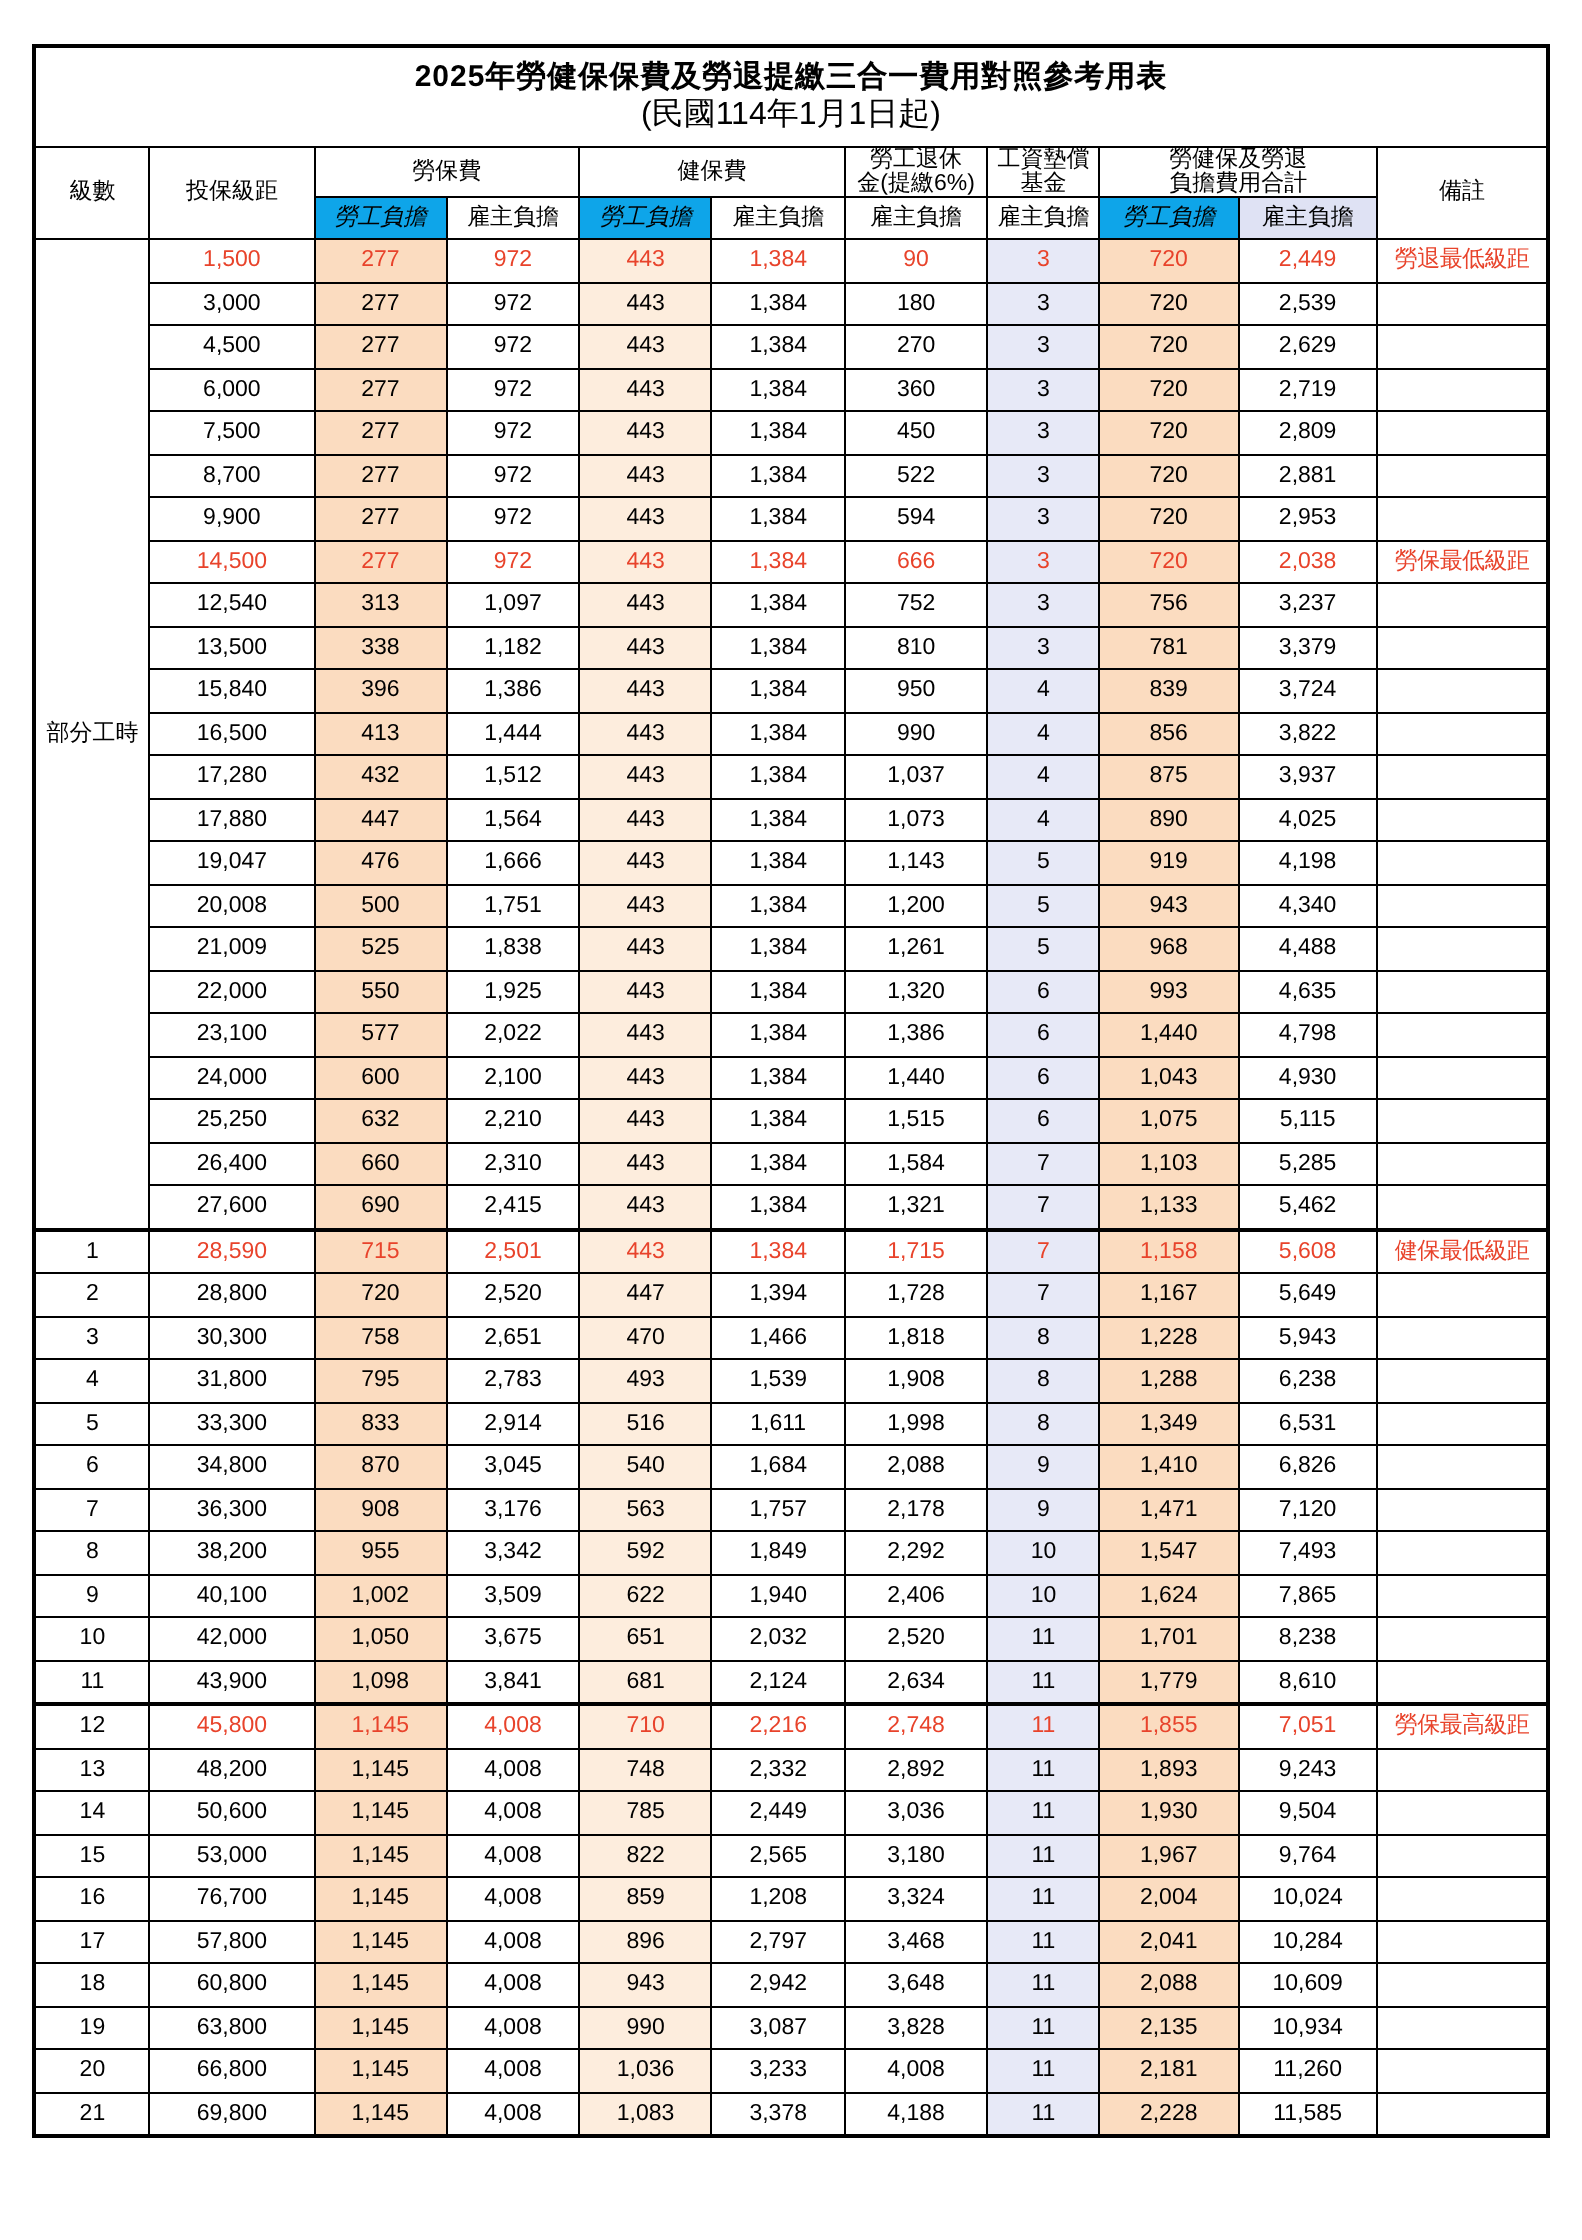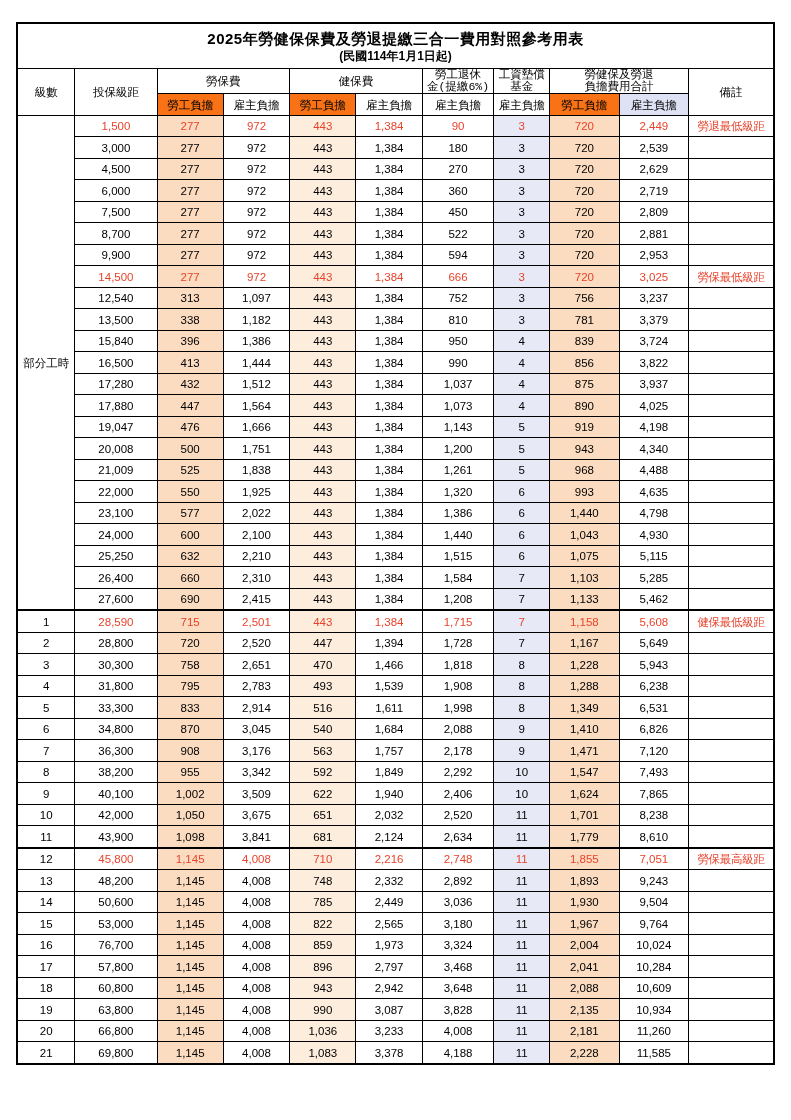--- a/index.html
+++ b/index.html
@@ -33,29 +33,29 @@
   .title-cell{
     border:none !important;
     border-bottom:1px solid #000 !important;
     padding:7px 0 6px 0 !important;
     height:auto !important;
   }
   .title-main{
     font-size:15px;font-weight:bold;letter-spacing:.5px;
   }
   .title-sub{
-    font-size:12px;font-weight:bold;margin-top:3px;
+    font-size:16px;font-weight:normal;margin-top:3px;
   }
   
   .hdr{
     font-size:12px;font-weight:normal;
   }
-  .hdr-small{font-size:10.5px;line-height:1.15;font-family:Liberation Mono, monospace;}
+  .hdr-small{font-size:10.5px;line-height:1.15;}
   .sub-orange{
-    background:#f97316;font-size:10.5px;
+    background:#0ea5e9;font-size:10.5px;font-style:italic;
   }
   .sub-blue{
     background:#dfe2f4;font-size:10.5px;
   }
   .sub-plain{font-size:10.5px;}
   
   .c-orange{background:#fbdcc0;}
   .c-lorange{background:#fdeddd;margin-left:43px;}
   .c-blue{background:#e7e9f7;}
   .c-white{background:#ffffff;}
@@ -216,21 +216,21 @@
         </tr>
         <tr class="red-row">
           <td class="lvl c-white">14,500</td>
           <td class="num c-orange">277</td>
           <td class="num c-white">972</td>
           <td class="num c-lorange">443</td>
           <td class="num c-white">1,384</td>
           <td class="num c-white">666</td>
           <td class="num c-blue">3</td>
           <td class="num c-orange">720</td>
-          <td class="num c-white">3,025</td>
+          <td class="num c-white">2,038</td>
           <td class="note">勞保最低級距</td>
         </tr>
         <tr>
           <td class="lvl c-white">12,540</td>
           <td class="num c-orange">313</td>
           <td class="num c-white">1,097</td>
           <td class="num c-lorange">443</td>
           <td class="num c-white">1,384</td>
           <td class="num c-white">752</td>
           <td class="num c-blue">3</td>
@@ -393,21 +393,21 @@
           <td class="num c-orange">1,103</td>
           <td class="num c-white">5,285</td>
           <td class="note"></td>
         </tr>
         <tr>
           <td class="lvl c-white">27,600</td>
           <td class="num c-orange">690</td>
           <td class="num c-white">2,415</td>
           <td class="num c-lorange">443</td>
           <td class="num c-white">1,384</td>
-          <td class="num c-white">1,208</td>
+          <td class="num c-white">1,321</td>
           <td class="num c-blue">7</td>
           <td class="num c-orange">1,133</td>
           <td class="num c-white">5,462</td>
           <td class="note"></td>
         </tr>
         <tr class="red-row thick-top">
           <td class="grade">1</td>
           <td class="lvl c-white">28,590</td>
           <td class="num c-orange">715</td>
           <td class="num c-white">2,501</td>
@@ -600,21 +600,21 @@
           <td class="num c-orange">1,967</td>
           <td class="num c-white">9,764</td>
           <td class="note"></td>
         </tr>
         <tr>
           <td class="grade">16</td>
           <td class="lvl c-white">76,700</td>
           <td class="num c-orange">1,145</td>
           <td class="num c-white">4,008</td>
           <td class="num c-lorange">859</td>
-          <td class="num c-white">1,973</td>
+          <td class="num c-white">1,208</td>
           <td class="num c-white">3,324</td>
           <td class="num c-blue">11</td>
           <td class="num c-orange">2,004</td>
           <td class="num c-white">10,024</td>
           <td class="note"></td>
         </tr>
         <tr>
           <td class="grade">17</td>
           <td class="lvl c-white">57,800</td>
           <td class="num c-orange">1,145</td>

